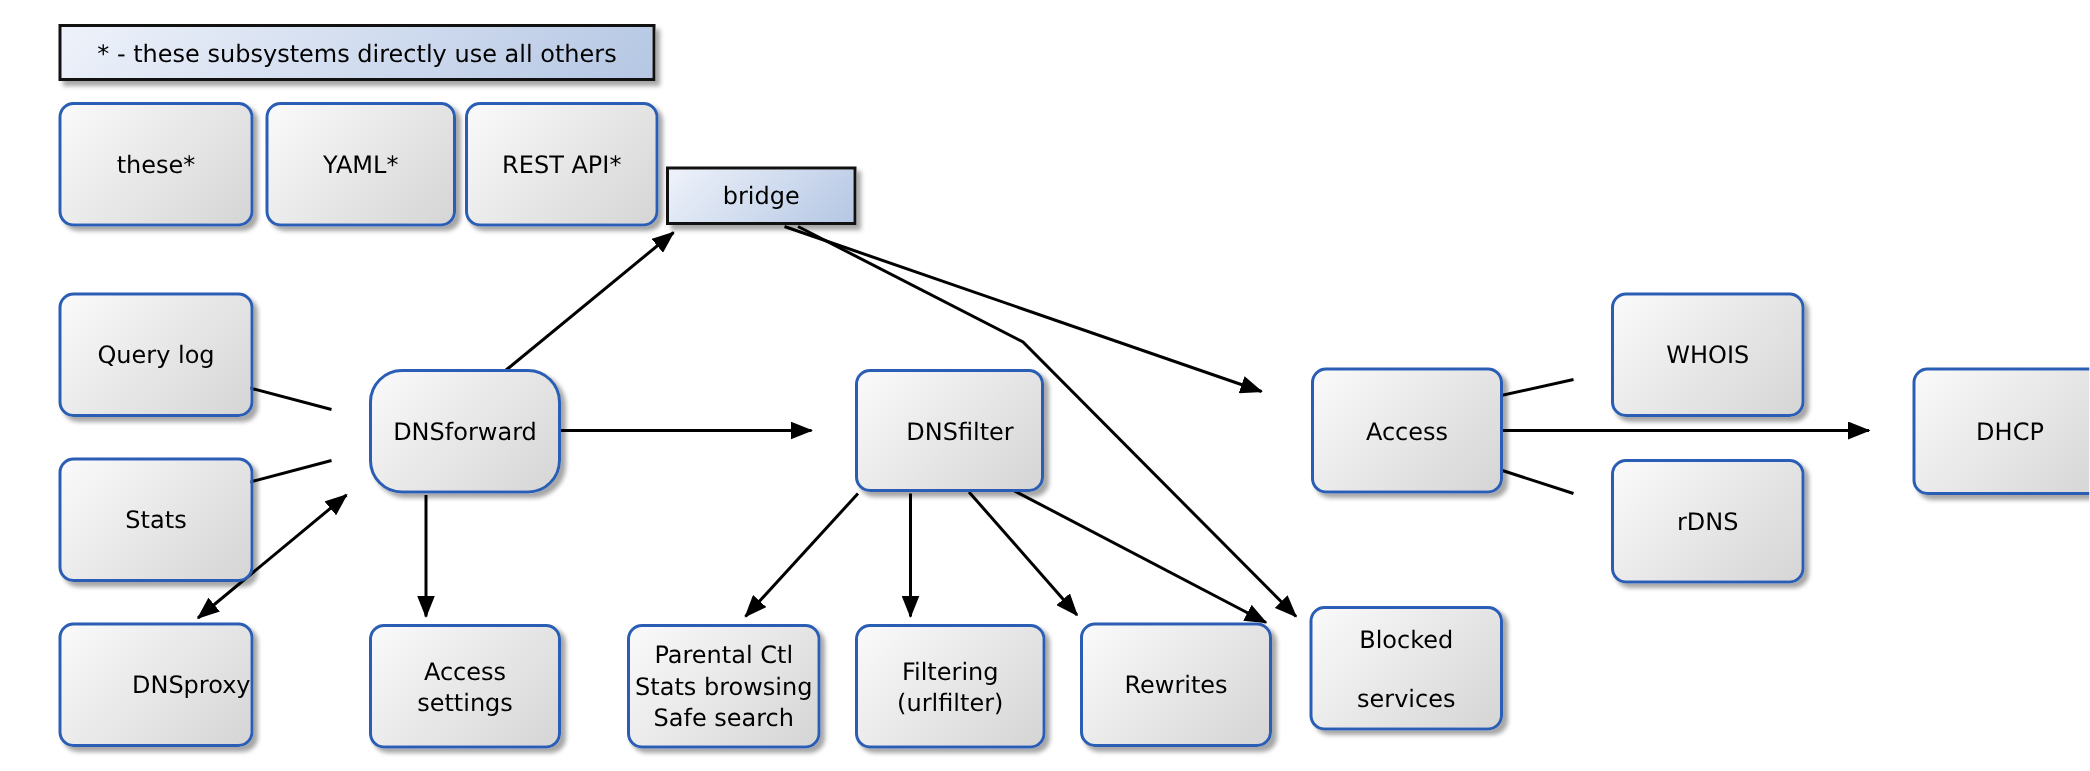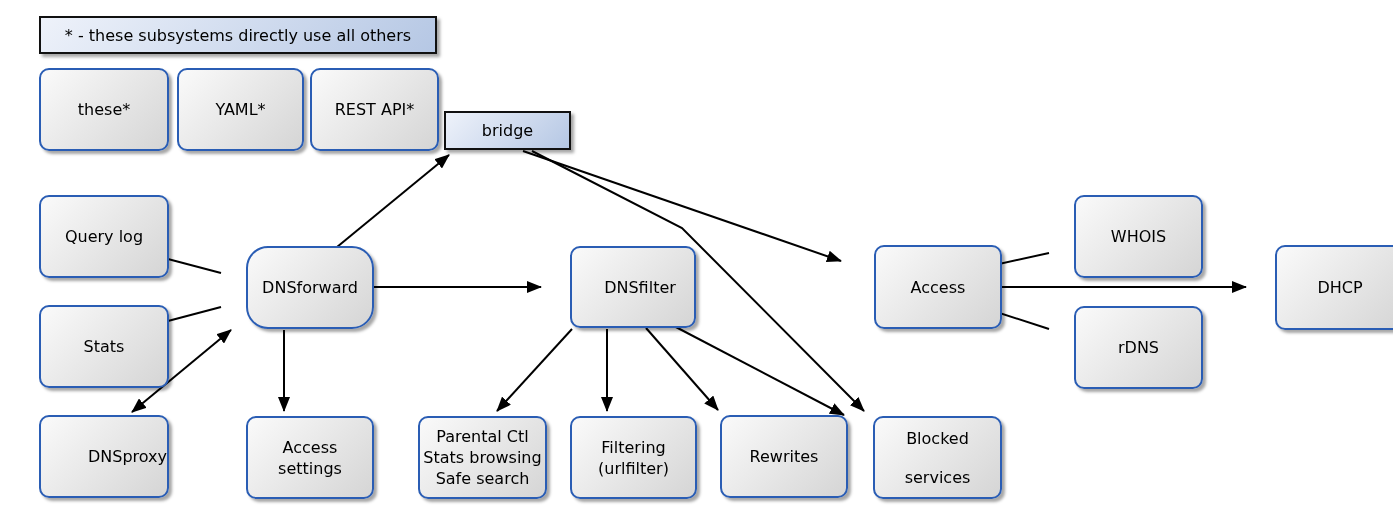--- a/index.html
+++ b/index.html
@@ -125,21 +125,21 @@
         <div class="label-line">Stats browsing</div>
         <div class="label-line">Safe search</div>
       </div>
       <div class="node rounded" style="left: 545px; top: 416px; width: 127px; height: 83px;">
         <div class="label-line">Filtering</div>
         <div class="label-line">(urlfilter)</div>
       </div>
       <div class="node rounded" style="left: 695px; top: 415px; width: 128px; height: 83px; text-align: right;">
         <div class="label-line">Rewrites</div>
       </div>
-      <div class="node rounded" style="left: 848px; top: 416px; width: 129px; height: 83px; gap: 18px;">
+      <div class="node rounded" style="left: 848px; top: 404px; width: 129px; height: 83px; gap: 18px;">
         <div class="label-line">Blocked</div>
         <div class="label-line">services</div>
       </div>
       <div class="node rounded" style="left: 849px; top: 245px; width: 128px; height: 84px;">
         <div class="label-line">Access</div>
       </div>
       <div class="node rounded" style="left: 1049px; top: 195px; width: 129px; height: 83px;">
         <div class="label-line">WHOIS</div>
       </div>
       <div class="node rounded" style="left: 1049px; top: 306px; width: 129px; height: 83px;">

